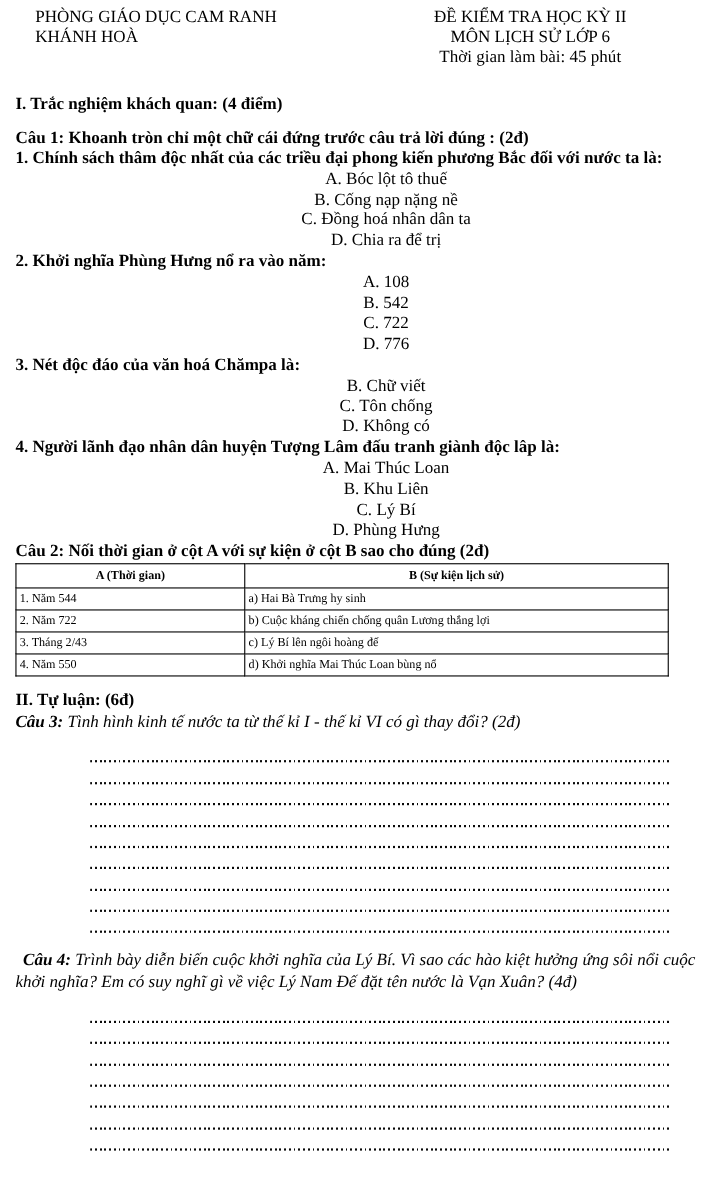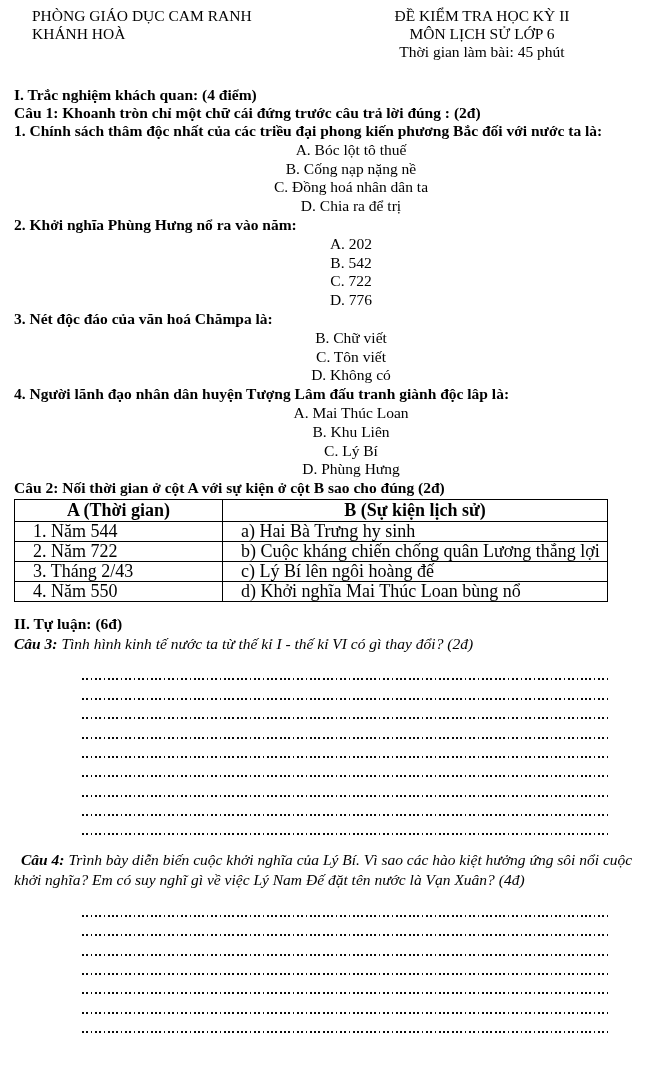--- a/index.html
+++ b/index.html
@@ -30,42 +30,43 @@
     margin-right: 4px;
     line-height: 18px;
   }
   .hline { display: block; }
   .section-title {
     font-weight: bold;
     margin-top: 25px;
   }
   .cau-title {
     font-weight: bold;
+    margin-top: 13px;
   }
   .mc-block { line-height: 18.8px; }
   .q-text {
     font-weight: bold;
     max-width: 612px;
   }
   .options { margin-left: 52px; }
   .option { display: block; text-align: center; }
   .cau2-title {
     font-weight: bold;
     margin-top: 0px;
   }
   table.match-table {
     border-collapse: collapse;
     width: 594px;
     margin-top: 1px;
     table-layout: fixed;
   }
   table.match-table th, table.match-table td {
     border: 1px solid #000;
-    font-size: 18px;
-    padding: 0 18px;
+    font-size: 11px;
+    padding: 0 3px;
     height: 20px;
     line-height: 19px;
     overflow: hidden;
     white-space: nowrap;
   }
   table.match-table th { font-weight: bold; text-align: center; height: 22px; }
   col.colA { width: 208px; }
   .section2-title {
     font-weight: bold;
     margin-top: 13px;
@@ -110,30 +111,30 @@
   <div class="q-text">1. Chính sách thâm độc nhất của các triều đại phong kiến phương Bắc đối với nước ta là:</div>
   <div class="options">
     <span class="option">A. Bóc lột tô thuế</span>
     <span class="option">B. Cống nạp nặng nề</span>
     <span class="option">C. Đồng hoá nhân dân ta</span>
     <span class="option">D. Chia ra để trị</span>
   </div>
 
   <div class="q-text">2. Khởi nghĩa Phùng Hưng nổ ra vào năm:</div>
   <div class="options">
-    <span class="option">A.  202</span>
+    <span class="option">A.  108</span>
     <span class="option">B. 542</span>
     <span class="option">C. 722</span>
     <span class="option">D. 776</span>
   </div>
 
   <div class="q-text">3. Nét độc đáo của  văn hoá Chămpa là:</div>
   <div class="options">
     <span class="option">B. Chữ viết</span>
-    <span class="option">C. Tôn viết</span>
+    <span class="option">C. Tôn chống</span>
     <span class="option">D. Không có</span>
   </div>
 
   <div class="q-text">4. Người lãnh đạo nhân dân huyện Tượng Lâm đấu tranh giành độc lâp là:</div>
   <div class="options">
     <span class="option">A. Mai Thúc Loan</span>
     <span class="option">B. Khu Liên</span>
     <span class="option">C. Lý Bí</span>
     <span class="option">D. Phùng Hưng</span>
   </div>

